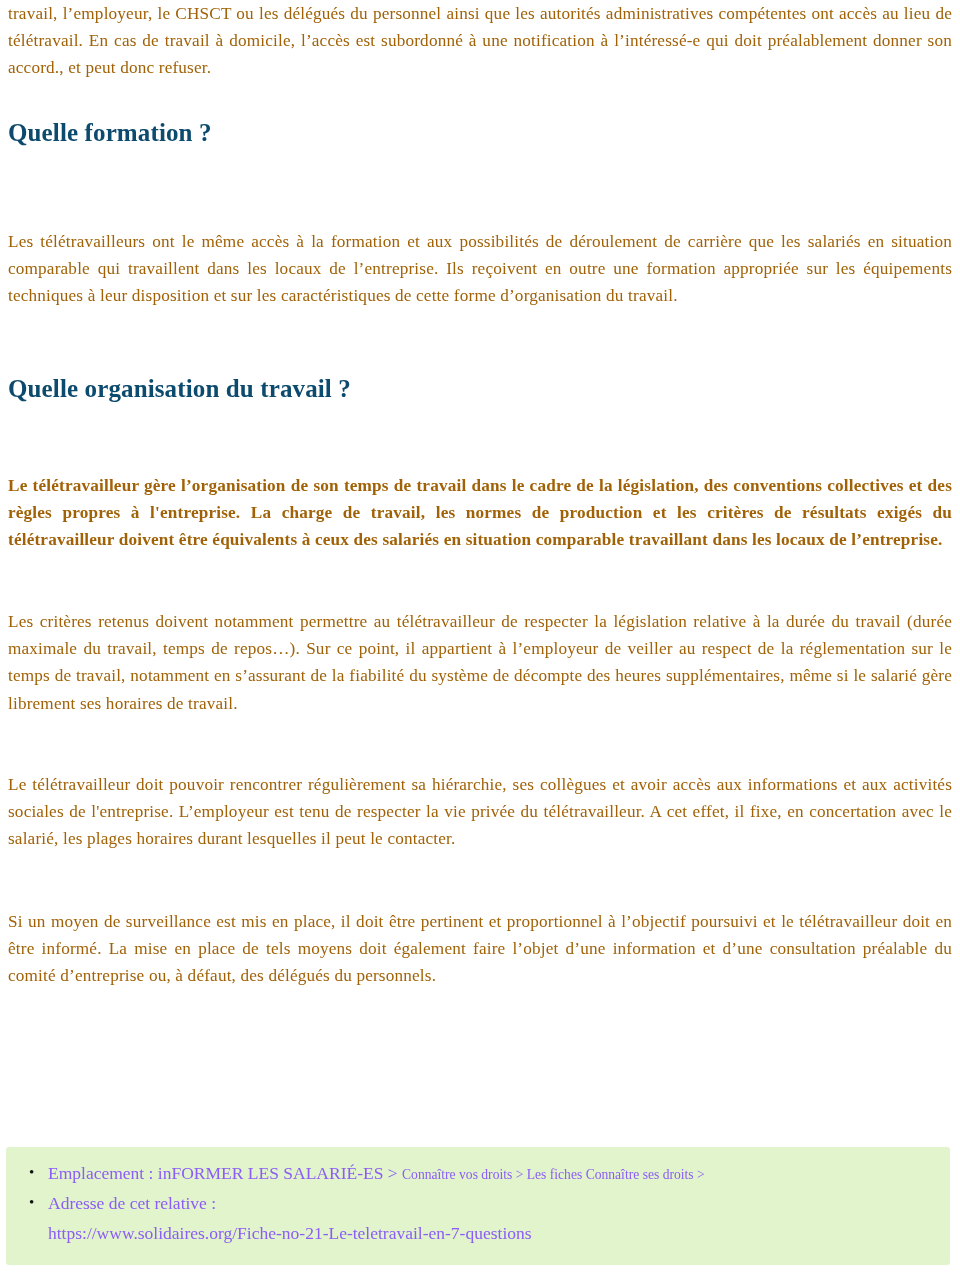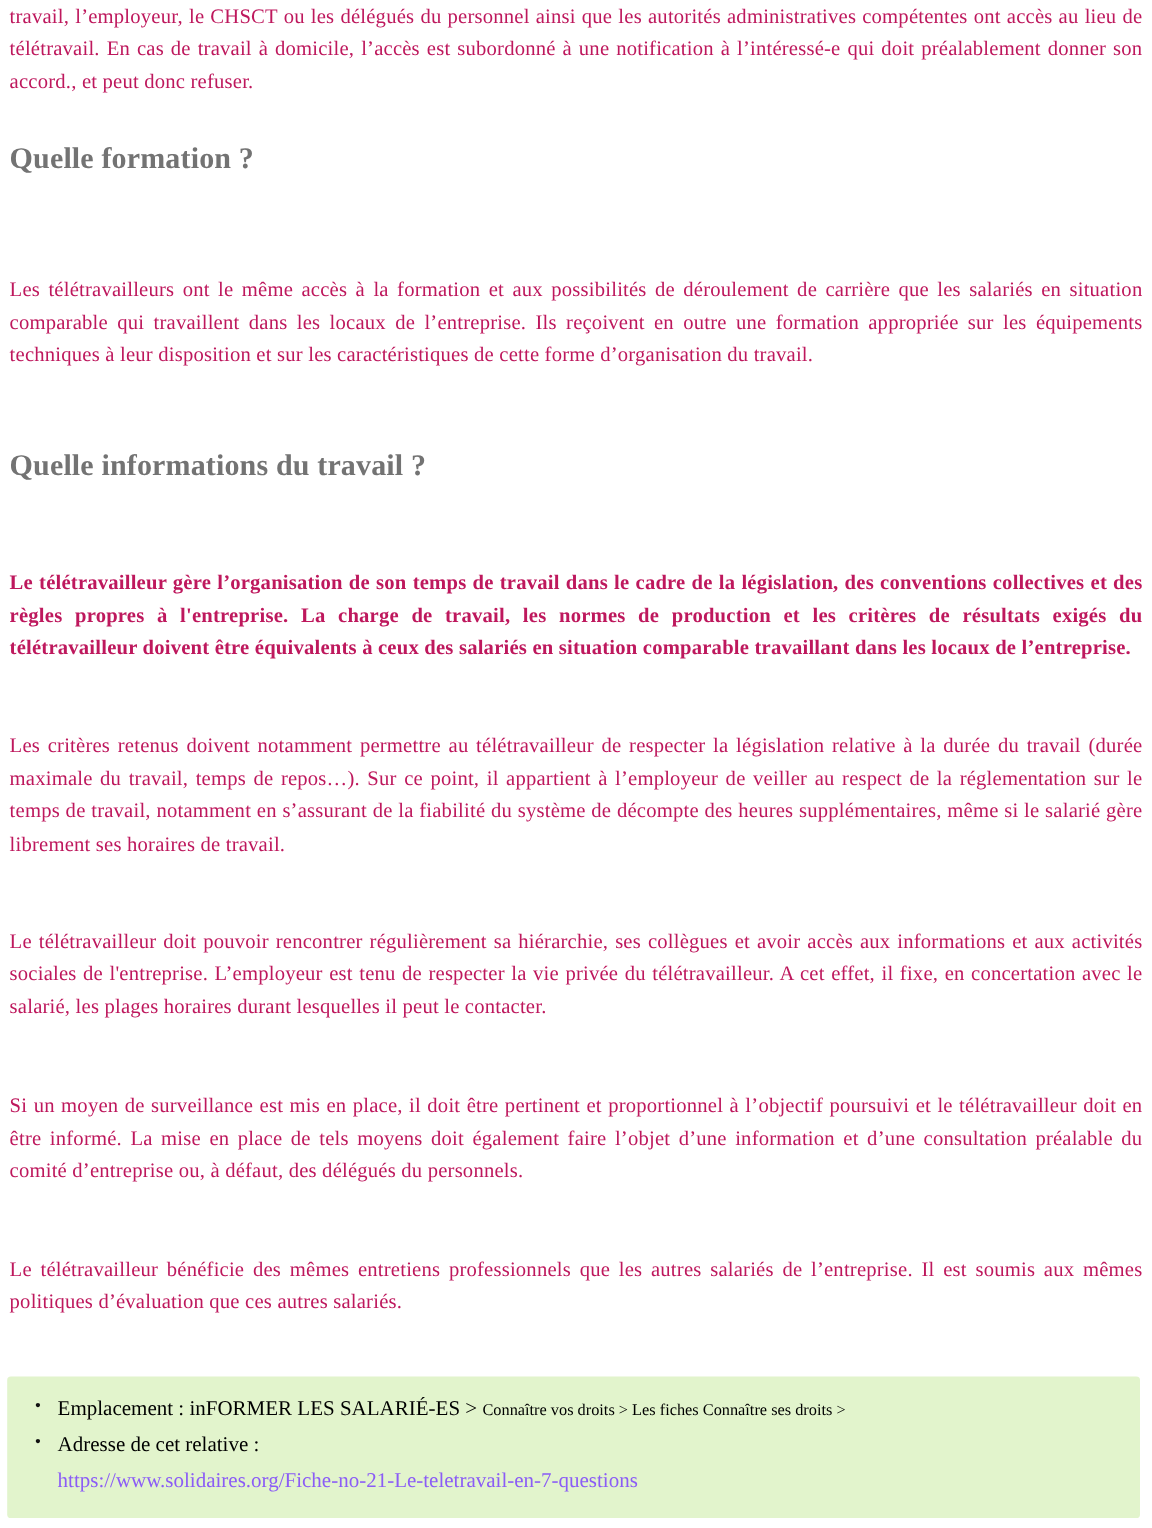--- a/index.html
+++ b/index.html
@@ -20,29 +20,29 @@
     height: 1273px;
     position: relative;
     box-sizing: border-box;
     padding: 0 8px;
   }
   p.body-text {
     font-size: 17.2px;
     line-height: 27.2px;
     text-align: justify;
     margin: 0;
-    color: #be185d;
+    color: #a16207;
     letter-spacing: 0.01em;
   }
   h2.section-heading {
     font-size: 25px;
     line-height: 30px;
     font-weight: bold;
     margin: 0;
-    color: #737373;
+    color: #0c4a6e;
     letter-spacing: 0.005em;
   }
 
   
   .blk { position: absolute; left: 8px; right: 8px; }
 
   #para-intro   { top: 0px; }
   #head-1       { top: 118px; }
   #para-1       { top: 228px; }
   #head-2       { top: 374px; }
@@ -66,21 +66,21 @@
   ul.footer-list {
     list-style: none;
     margin: 0;
     padding: 0;
   }
   ul.footer-list > li {
     position: relative;
     padding-left: 28px;
     font-size: 17.5px;
     line-height: 29px;
-    color: #000000;
+    color: #8b5cf6;
   }
   ul.footer-list > li::before {
     content: "\2022";
     position: absolute;
     left: 9px;
     top: -1px;
     font-size: 15px;
     color: #111111;
   }
   .crumb-small {
@@ -106,42 +106,39 @@
 
   <div class="blk" id="head-1">
     <h2 class="section-heading">Quelle formation ?</h2>
   </div>
 
   <div class="blk" id="para-1">
     <p class="body-text">Les télétravailleurs ont le même accès à la formation et aux possibilités de déroulement de carrière que les salariés en situation comparable qui travaillent dans les locaux de l’entreprise. Ils reçoivent en outre une formation appropriée sur les équipements techniques à leur disposition et sur les caractéristiques de cette forme d’organisation du travail.</p>
   </div>
 
   <div class="blk" id="head-2">
-    <h2 class="section-heading">Quelle informations du travail ?</h2>
+    <h2 class="section-heading">Quelle organisation du travail ?</h2>
   </div>
 
   <div class="blk" id="para-2">
     <p class="body-text">Le télétravailleur gère l’organisation de son temps de travail dans le cadre de la législation, des conventions collectives et des règles propres à l'entreprise. La charge de travail, les normes de production et les critères de résultats exigés du télétravailleur doivent être équivalents à ceux des salariés en situation comparable travaillant dans les locaux de l’entreprise.</p>
   </div>
 
   <div class="blk" id="para-3">
     <p class="body-text">Les critères retenus doivent notamment permettre au télétravailleur de respecter la législation relative à la durée du travail (durée maximale du travail, temps de repos…). Sur ce point, il appartient à l’employeur de veiller au respect de la réglementation sur le temps de travail, notamment en s’assurant de la fiabilité du système de décompte des heures supplémentaires, même si le salarié gère librement ses horaires de travail.</p>
   </div>
 
   <div class="blk" id="para-5">
     <p class="body-text">Si un moyen de surveillance est mis en place, il doit être pertinent et proportionnel à l’objectif poursuivi et le télétravailleur doit en être informé. La mise en place de tels moyens doit également faire l’objet d’une information et d’une consultation préalable du comité d’entreprise ou, à défaut, des délégués du personnels.</p>
   </div>
 
   <div class="blk" id="para-4">
     <p class="body-text">Le télétravailleur doit pouvoir rencontrer régulièrement sa hiérarchie, ses collègues et avoir accès aux informations et aux activités sociales de l'entreprise. L’employeur est tenu de respecter la vie privée du télétravailleur. A cet effet, il fixe, en concertation avec le salarié, les plages horaires durant lesquelles il peut le contacter.</p>
   </div>
 
-  <div class="blk" id="para-6">
-    <p class="body-text">Le télétravailleur bénéficie des mêmes entretiens professionnels que les autres salariés de l’entreprise. Il est soumis aux mêmes politiques d’évaluation que ces autres salariés.</p>
-  </div>
 
   <div class="footer-box">
     <ul class="footer-list">
       <li><span>Emplacement : inFORMER LES SALARIÉ-ES &gt; </span><span class="crumb-small">Connaître vos droits &gt; Les fiches Connaître ses droits &gt;</span></li>
       <li><span>Adresse de cet relative :</span></li>
     </ul>
     <span class="article-url">https://www.solidaires.org/Fiche-no-21-Le-teletravail-en-7-questions</span>
   </div>
 
 </div>

